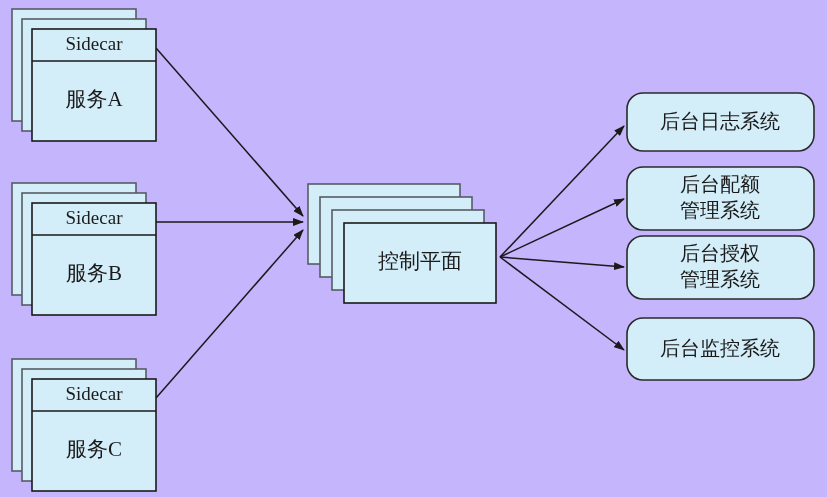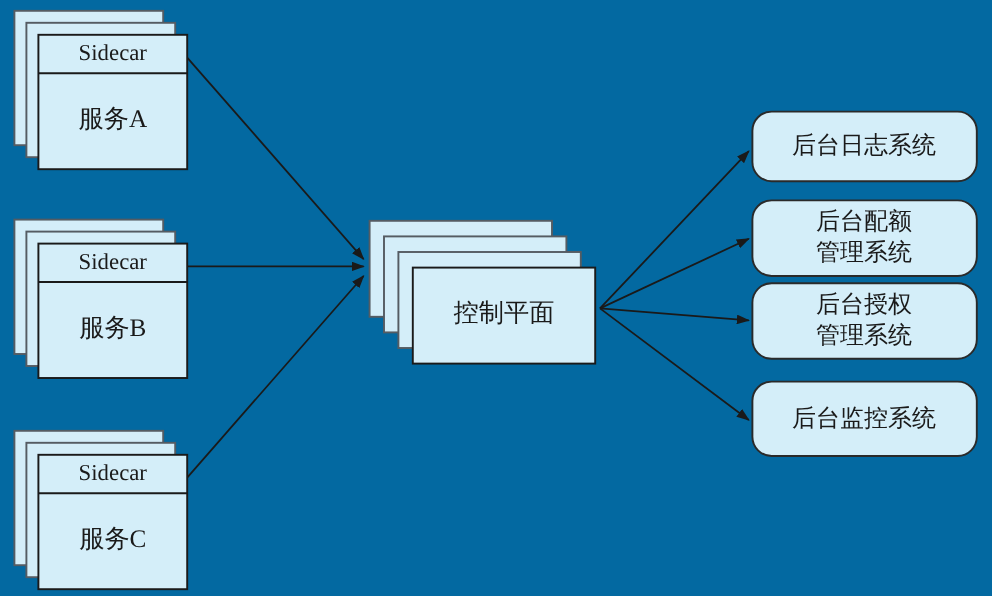--- a/index.html
+++ b/index.html
@@ -8,21 +8,21 @@
     padding: 0;
     background: #ffffff;
   }
   body {
     font-family: "Liberation Serif", "DejaVu Serif", serif;
   }
   #diagram-root {
     position: relative;
     width: 827px;
     height: 497px;
-    background: #0369a1;
+    background: #c4b5fd;
     overflow: hidden;
   }
   #diagram-svg {
     position: absolute;
     left: 0;
     top: 0;
     width: 827px;
     height: 497px;
   }
   .node-label {

